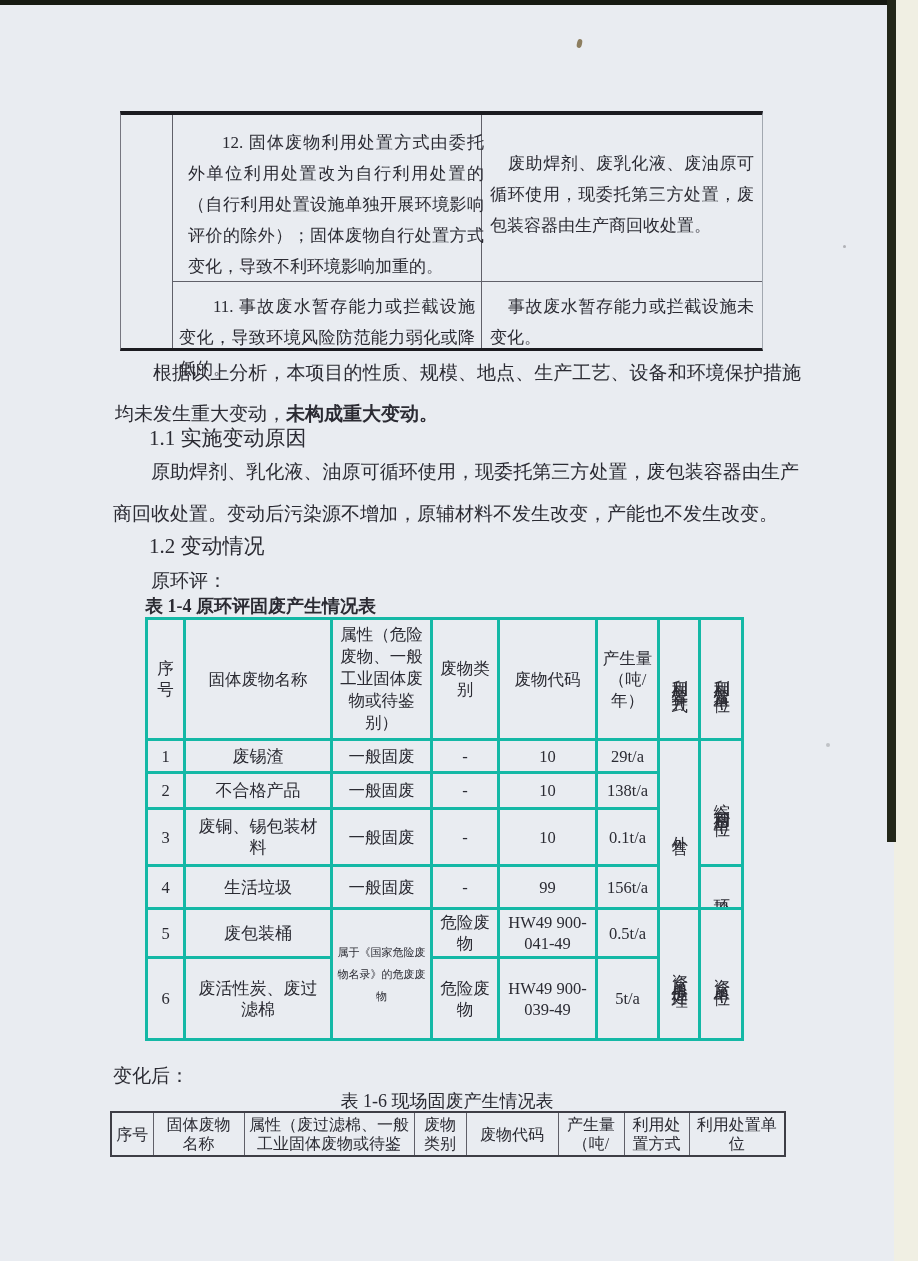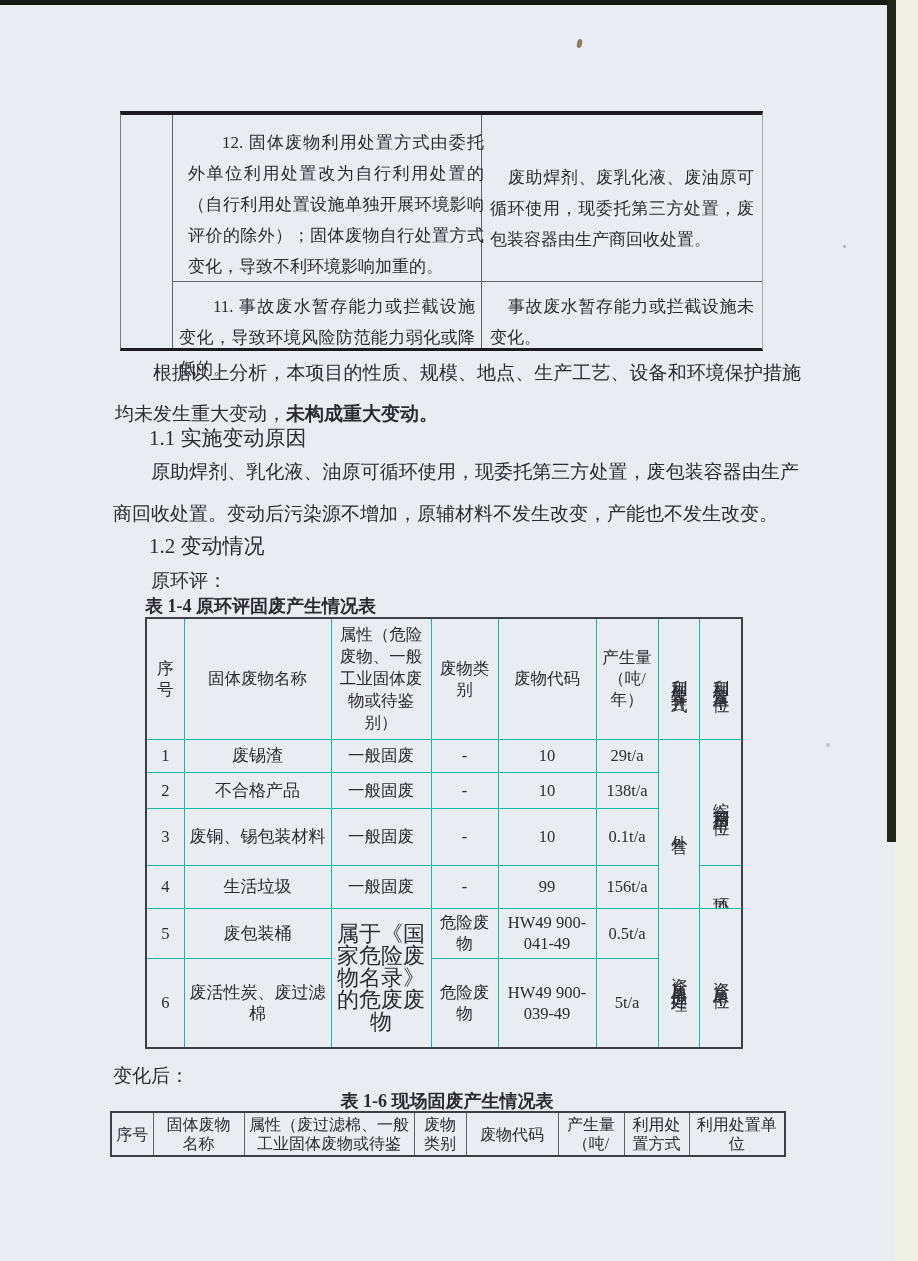--- a/index.html
+++ b/index.html
@@ -21,21 +21,21 @@
   
   .ct{position:absolute;left:120px;top:111px;width:641px;height:233px;
       border-top:4px solid #1b1b20;border-bottom:3px solid #1b1b20;
       border-left:1px solid #767680;border-right:1px solid #a2a8b0;
       font-size:17px;line-height:31px;}
   .ct .v1{position:absolute;left:51px;top:0;bottom:0;width:1px;background:#606069;}
   .ct .v2{position:absolute;left:360px;top:0;bottom:0;width:1px;background:#606069;}
   .ct .hdiv{position:absolute;left:51px;right:0;top:166px;height:1px;background:#606069;}
   .ct-cell{position:absolute;text-align:justify;}
   .c12l{left:52px;top:0;width:308px;height:166px;padding:12px 6px 0 6px;box-sizing:border-box;text-indent:34px;margin-left:9px;}
-  .c12r{left:361px;top:0;width:280px;height:166px;padding:47px 8px 0 8px;box-sizing:border-box;text-indent:18px;}
+  .c12r{left:361px;top:0;width:280px;height:166px;padding:33px 8px 0 8px;box-sizing:border-box;text-indent:18px;}
   .c13l{left:52px;top:167px;width:308px;height:66px;padding:9px 6px 0 6px;box-sizing:border-box;text-indent:34px;}
   .c13r{left:361px;top:167px;width:280px;height:66px;padding:9px 8px 0 8px;box-sizing:border-box;text-indent:18px;}
 
   
   .para{position:absolute;margin:0;font-size:19px;text-align:justify;text-indent:38px;}
   .p1{left:115px;top:352px;width:686px;line-height:41px;}
   .p1 b{font-weight:bold;}
   .p2{left:113px;top:451px;width:686px;line-height:42px;}
   .hd{position:absolute;font-weight:normal;font-size:21px;line-height:21px;}
   .h11{left:149px;top:428px;}
@@ -43,36 +43,36 @@
   .lbl{position:absolute;font-size:19px;line-height:21px;}
   .lbl-orig{left:151px;top:570px;}
   .lbl-changed{left:113px;top:1065px;}
 
   
   .t4title{position:absolute;left:145px;top:594px;width:596px;text-align:left;
            font-weight:bold;font-size:18px;}
   table.t4{position:absolute;left:145px;top:617px;width:596px;
            border-collapse:collapse;table-layout:fixed;
            font-size:16.5px;line-height:21px;}
-  table.t4 td{border:1px solid #14b8a6;text-align:center;vertical-align:middle;
+  table.t4 td{border:3px solid #14b8a6;text-align:center;vertical-align:middle;
               padding:2px 4px;overflow:hidden;}
   table.t4{border:2px solid #3e3e46;}
   table.t4 .thr{height:121px;}
   table.t4 .r1{height:33px;}  table.t4 .r2{height:36px;}
   table.t4 .r3{height:57px;}  table.t4 .r4{height:43px;}
   table.t4 .r5{height:44px;}  table.t4 .r6{height:82px;}
   table.t4 td.name{padding:0 5px;font-size:17px;}
   table.t4 td.attrh{line-height:22px;}
-  table.t4 td.attrhw{padding:14px 0;font-size:22px;line-height:22px;margin-left:8px;}
+  table.t4 td.attrhw{padding:14px 0;font-size:11px;line-height:22px;margin-left:8px;}
   .vt{writing-mode:vertical-rl;text-orientation:upright;display:inline-block;
       font-size:16.5px;letter-spacing:3.5px;line-height:1;}
 
   
   .t6title{position:absolute;left:110px;top:1089px;width:674px;text-align:center;
-           font-weight:bold;font-size:18px;}
+           font-weight:normal;font-size:18px;}
   table.t6{position:absolute;left:110px;top:1111px;width:674px;
            border-collapse:collapse;table-layout:fixed;
            font-size:16px;line-height:19px;}
   table.t6{border:2px solid #3e3e46;}
   table.t6 td{border:1px solid #5f5f68;text-align:center;vertical-align:middle;
               padding:2px 4px;overflow:hidden;}
   table.t6 .hr6{height:41px;}
   table.t6 td.n6{padding:2px 10px;}
 </style>
 </head>

